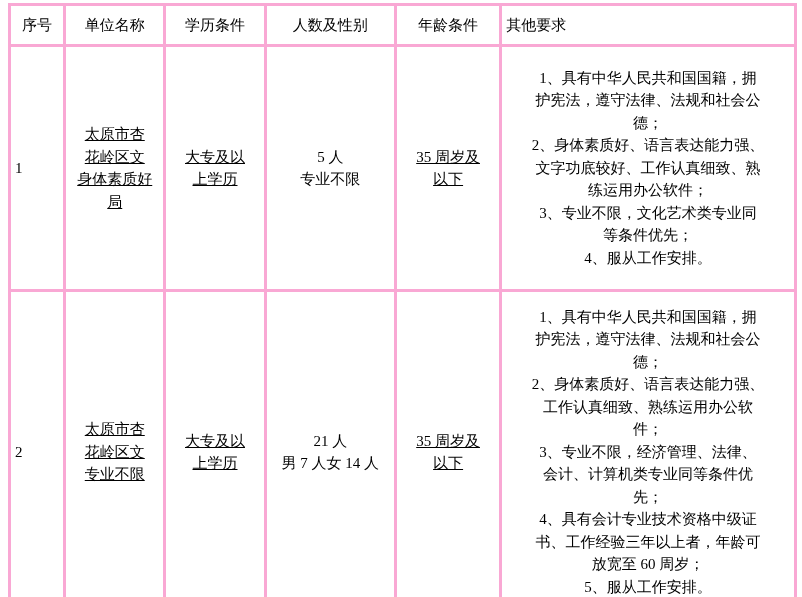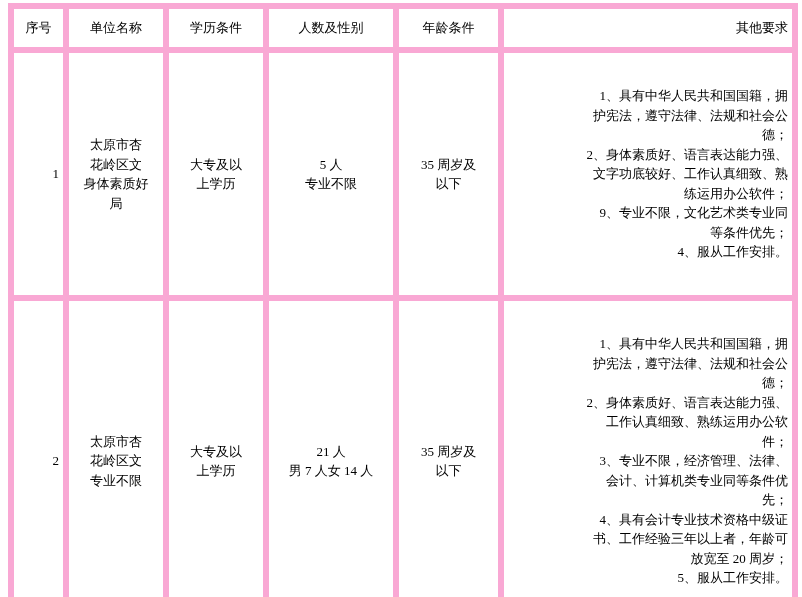--- a/index.html
+++ b/index.html
@@ -22,59 +22,59 @@
   }
   table.recruit-table {
     border-collapse: collapse;
     width: 789px;
     margin-left: 8px;
     margin-top: 3px;
     table-layout: fixed;
   }
   table.recruit-table td,
   table.recruit-table th {
-    border: 6px solid #f9a8d4;
+    border: 3px solid #f9a8d4;
     padding: 2px 4px;
     vertical-align: middle;
     font-weight: normal;
-    font-size: 13px;
+    font-size: 15px;
     line-height: 1.5;
   }
   thead td {
     text-align: center;
     height: 34px;
     font-size: 15.5px;
   }
   .col-no    { width: 55px;  text-align: center; }
   .col-unit  { width: 100px; text-align: center; }
   .col-edu   { width: 100px; text-align: center; }
   .col-num   { width: 130px; text-align: center; }
   .col-age   { width: 105px; text-align: center; }
   .col-other { width: 294px; text-align: left; }
 
-  td.cell-center { text-align: right; }
+  td.cell-center { text-align: left; }
   .cell-unit, .cell-edu, .cell-num, .cell-age {
     text-align: center;
     line-height: 1.55;
   }
   .cell-other {
-    text-align: right;
+    text-align: center;
     line-height: 1.52;
     padding: 4px 6px 4px 7px;
     font-size: 14.6px;
     margin-left: 48px;
   }
   .cell-other .line {
     display: block;
     white-space: nowrap;
   }
   .row-1 td { height: 238px; }
   .row-2 td { height: 316px; }
   .num-line { display: block; }
-  .unit-line { display: block; }
+  .unit-line { display: block; text-decoration: underline; }
 </style>
 </head>
 <body>
 
 <div class="sheet">
   <table class="recruit-table">
     <colgroup>
       <col class="col-no">
       <col class="col-unit">
       <col class="col-edu">
@@ -113,21 +113,21 @@
           <span class="unit-line">35 周岁及</span>
           <span class="unit-line">以下</span>
         </td>
         <td class="cell-other">
           <span class="line">1、具有中华人民共和国国籍，拥</span>
           <span class="line">护宪法，遵守法律、法规和社会公</span>
           <span class="line">德；</span>
           <span class="line">2、身体素质好、语言表达能力强、</span>
           <span class="line">文字功底较好、工作认真细致、熟</span>
           <span class="line">练运用办公软件；</span>
-          <span class="line">9、专业不限，文化艺术类专业同</span>
+          <span class="line">3、专业不限，文化艺术类专业同</span>
           <span class="line">等条件优先；</span>
           <span class="line">4、服从工作安排。</span>
         </td>
       </tr>
       <tr class="row-2">
         <td class="cell-center">2</td>
         <td class="cell-unit">
           <span class="unit-line">太原市杏</span>
           <span class="unit-line">花岭区文</span>
           <span class="unit-line">专业不限</span>
@@ -149,19 +149,19 @@
           <span class="line">护宪法，遵守法律、法规和社会公</span>
           <span class="line">德；</span>
           <span class="line">2、身体素质好、语言表达能力强、</span>
           <span class="line">工作认真细致、熟练运用办公软</span>
           <span class="line">件；</span>
           <span class="line">3、专业不限，经济管理、法律、</span>
           <span class="line">会计、计算机类专业同等条件优</span>
           <span class="line">先；</span>
           <span class="line">4、具有会计专业技术资格中级证</span>
           <span class="line">书、工作经验三年以上者，年龄可</span>
-          <span class="line">放宽至 20 周岁；</span>
+          <span class="line">放宽至 60 周岁；</span>
           <span class="line">5、服从工作安排。</span>
         </td>
       </tr>
     </tbody>
   </table>
 </div>
 
 </body></html>

